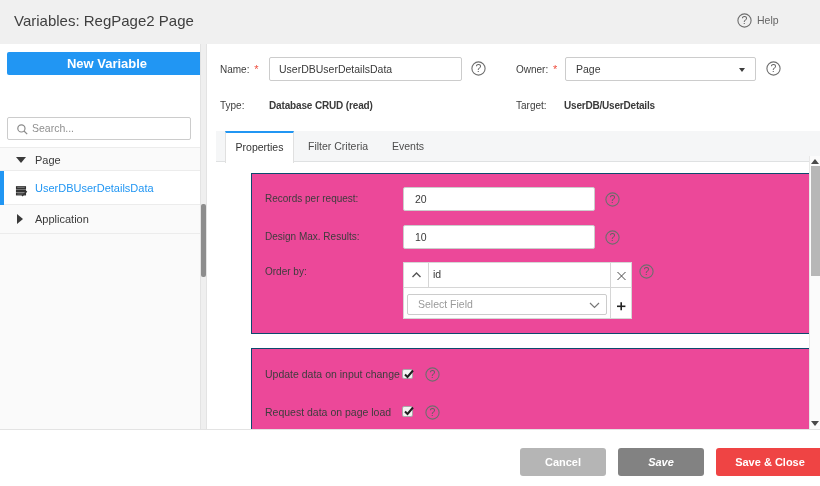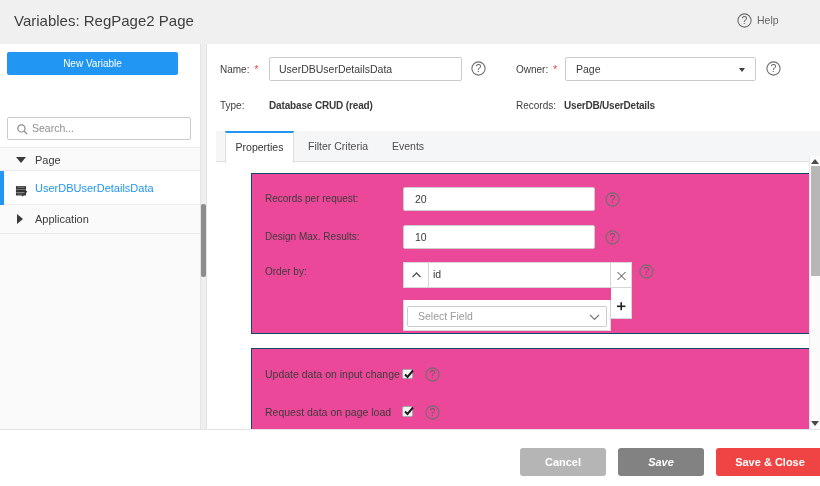--- a/index.html
+++ b/index.html
@@ -9,21 +9,21 @@
 .abs { position:absolute; }
 
 
 #header { left:0; top:0; width:820px; height:50px; background:#f0f0f0; border-bottom:1px solid #e2e2e2; }
 #title { left:14px; top:12px; font-size:15px; color:#3f3f3f; }
 #help { left:737px; top:13px; color:#666; font-size:10.5px; }
 #help svg { vertical-align:-4px; margin-right:5px; }
 
 
 #sidebar { left:0; top:44px; width:200px; height:386px; background:#fff; }
-#newvar { left:7px; top:8px; width:171px; height:23px; background:#2196f3; color:#fff; font-weight:normal; font-size:10px; text-align:center; line-height:23px; border-radius:2px; }
+#newvar { left:7px; top:8px; width:200px; height:23px; background:#2196f3; color:#fff; font-weight:bold; font-size:13px; text-align:center; line-height:23px; border-radius:2px; }
 .sbox { left:7px; width:184px; height:23px; background:#fff; border:1px solid #ccc; border-radius:2px; font-size:10.5px; color:#3d3d3d; line-height:21px; }
 #allsel { top:41px; padding-left:9px; }
 #allsel .car { position:absolute; right:9px; top:9px; width:0; height:0; border-left:3.5px solid transparent; border-right:3.5px solid transparent; border-top:4.5px solid #3d3d3d; }
 #searchbox { top:73px; padding-left:24px; color:#8f8f8f; }
 #searchbox svg { position:absolute; left:8px; top:5px; }
 #tree { left:0; top:103px; width:200px; height:283px; background:#fafafa; border-top:1px solid #ececec; }
 .trow { position:absolute; left:0; width:200px; border-bottom:1px solid #ececec; }
 #row-page { top:0; height:23px; }
 #row-page .lbl { position:absolute; left:35px; top:5.5px; font-size:11px; color:#3a3a3a; }
 #row-page .car { position:absolute; left:16px; top:9px; width:0; height:0; border-left:5px solid transparent; border-right:5px solid transparent; border-top:6px solid #3a3a3a; }
@@ -70,21 +70,21 @@
 #card2 { left:12px; top:304px; width:579px; height:90px; }
 .clabel { position:absolute; font-size:10px; color:#3d3d3d; }
 .cinput { position:absolute; background:#fff; border:1px solid #ccc; border-radius:2px; font-size:10.5px; color:#3a3a3a; }
 
 
 #ob { position:absolute; left:151px; top:88px; width:229px; height:57px; }
 #ob .r1 { position:absolute; left:0; top:0; width:208px; height:26px; background:#fff; border:1px solid #d6d6d6; }
 #ob .chev { position:absolute; left:0; top:0; width:25px; height:24px; border-right:1px solid #d6d6d6; }
 #ob .idtxt { position:absolute; left:29px; top:5px; font-size:10.5px; color:#3a3a3a; }
 #ob .xcell { position:absolute; left:208px; top:0; width:21px; height:26px; background:#fff; border:1px solid #d6d6d6; border-left:none; }
-#ob .r2 { position:absolute; left:0; top:38px; width:208px; height:31px; background:#fff; border:1px solid #d6d6d6; border-top:none; }
+#ob .r2 { position:absolute; left:0; top:26px; width:208px; height:31px; background:#fff; border:1px solid #d6d6d6; border-top:none; }
 #ob .sel { position:absolute; left:3px; top:6px; width:200px; height:21px; background:#fff; border:1px solid #ccc; border-radius:2px; font-size:10.5px; color:#9a9a9a; line-height:19px; padding-left:10px; }
 #ob .pcell { position:absolute; left:208px; top:26px; width:21px; height:31px; background:#fff; border:1px solid #d6d6d6; border-left:none; border-top:none; }
 
 
 .cb { position:absolute; width:11px; height:10.5px; background:#f3f3f3; border:1px solid #a8a8a8; border-radius:2px; }
 .cb svg { overflow:visible; }
 .cb svg { position:absolute; left:0px; top:0px; }
 
 
 #mtrack { left:602px; top:112px; width:11px; height:274px; background:#fbfbfb; border-left:1px solid #e8e8e8; }
@@ -153,21 +153,21 @@
       </svg>
     <div id="lowner" class="abs flabel">Owner: <span class="star">*</span></div>
     <div id="iowner" class="abs finput">Page<span class="car"></span></div>
     <svg class="abs q" style="left:558.5px; top:16.5px;" viewBox="0 0 15 15">
         <circle cx="7.5" cy="7.5" r="6.6" fill="none" stroke="#6e6e6e" stroke-width="1.1"></circle>
         <text x="7.5" y="11.2" font-size="10.5" fill="#616161" text-anchor="middle">?</text>
       </svg>
 
     <div id="ltype" class="abs flabel">Type:</div>
     <div id="vtype" class="abs">Database CRUD (read)</div>
-    <div id="ltarget" class="abs flabel">Records:</div>
+    <div id="ltarget" class="abs flabel">Target:</div>
     <div id="vtarget" class="abs">UserDB/UserDetails</div>
 
     <div id="tabbar" class="abs">
       <div id="tab-active">Properties</div>
       <div id="tab-filter" class="tab">Filter Criteria</div>
       <div id="tab-events" class="tab">Events</div>
     </div>
 
     <div id="card1" class="abs card">
       <div class="clabel" style="left:13px; top:19px;">Records per request:</div>

